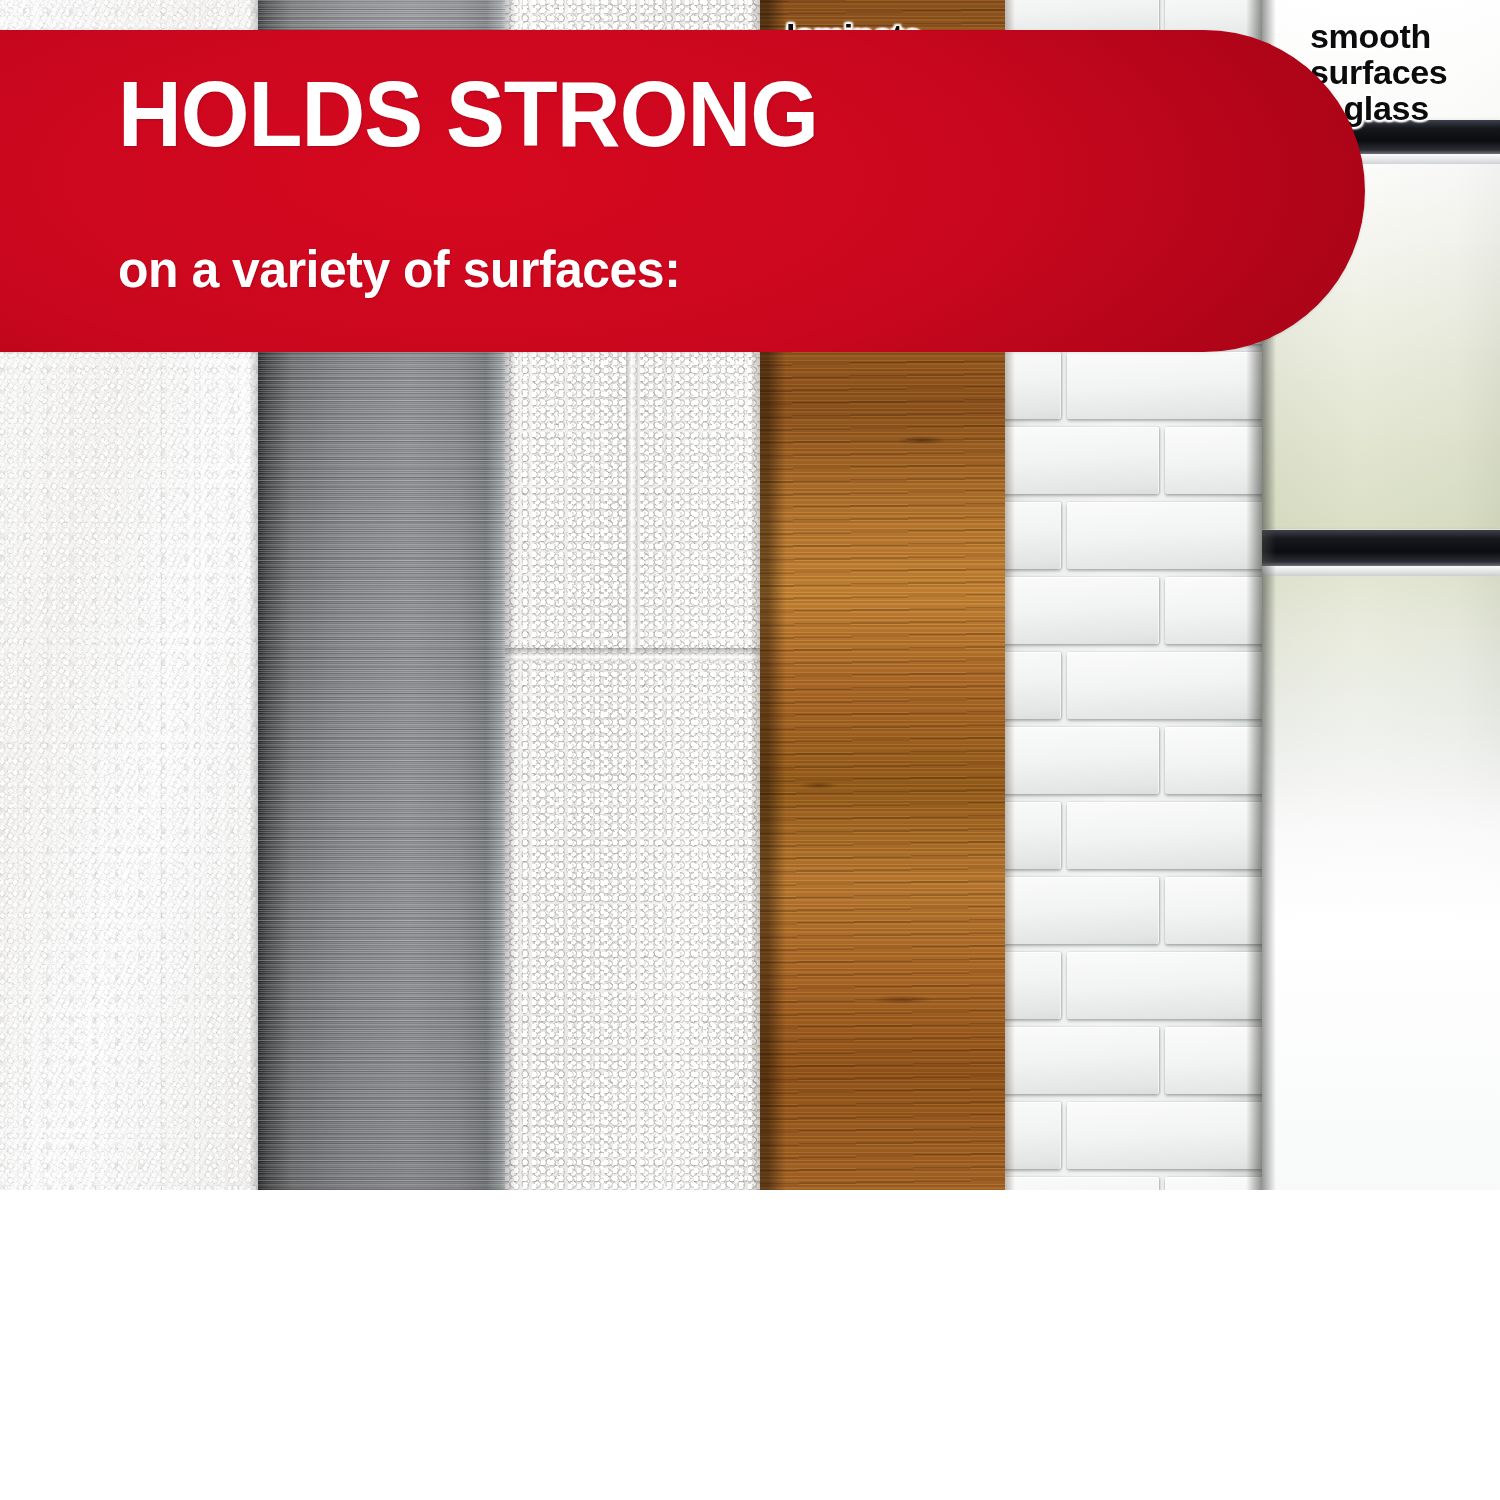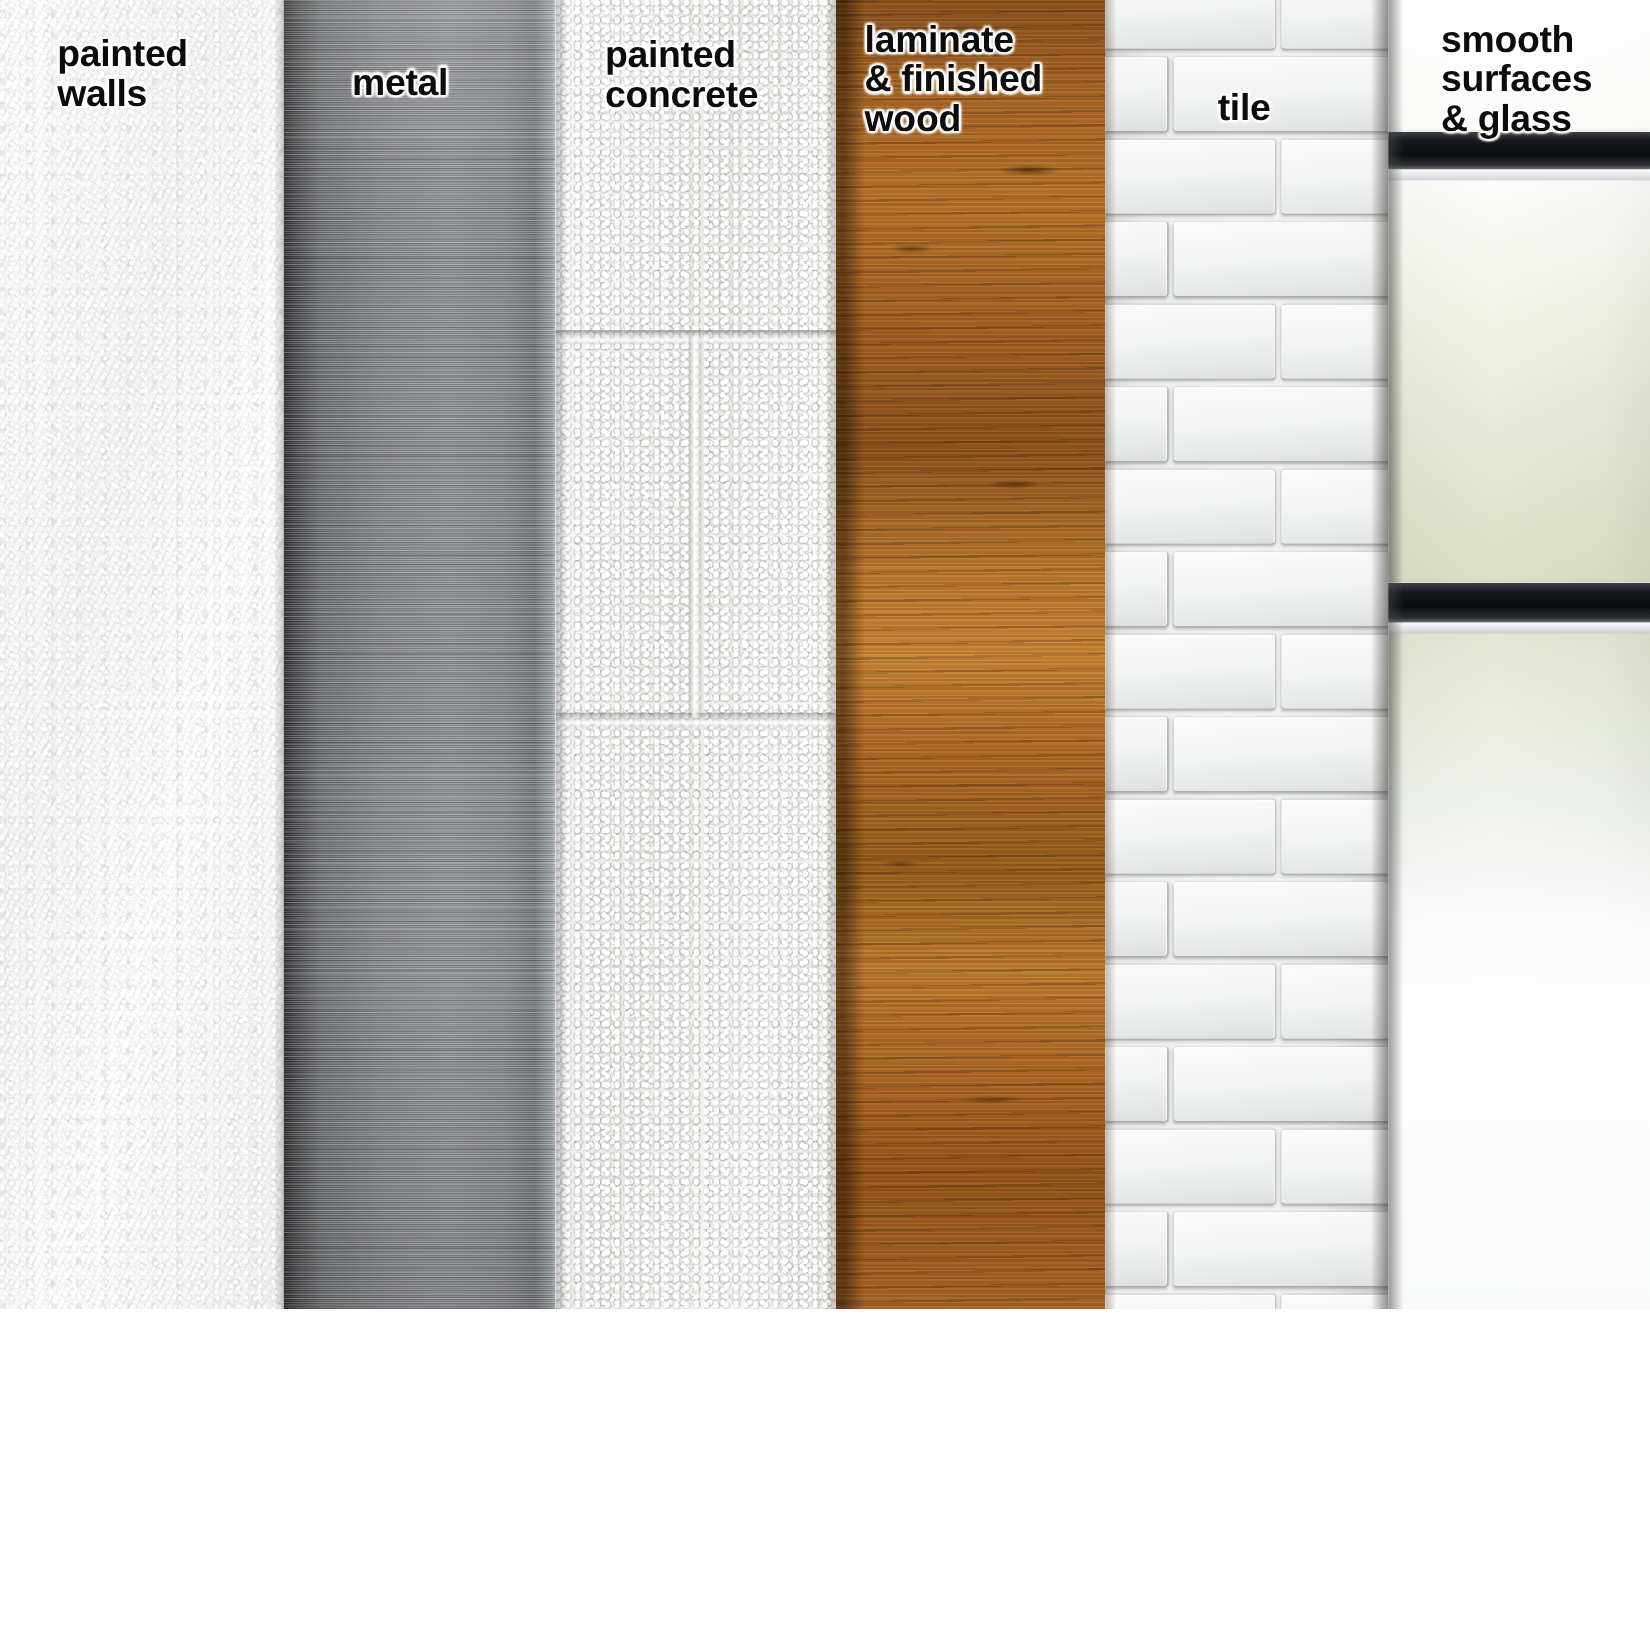--- a/index.html
+++ b/index.html
@@ -391,15 +391,19 @@
       <div class="frame-bar" style="top:530px;height:36px;"></div>
       <div class="sill" style="top:566px;height:10px;"></div>
       <div class="edge-l"></div>
       <div class="lbl" style="left:48px;top:18px;">smooth
 surfaces
 &amp; glass</div>
     </div>
 
   </div>
 
+  <div class="banner-top">
+    <div class="t1">HOLDS STRONG</div>
+    <div class="t2">on a variety of surfaces:</div>
+  </div>
 
 
 </div>
 
 </body></html>

